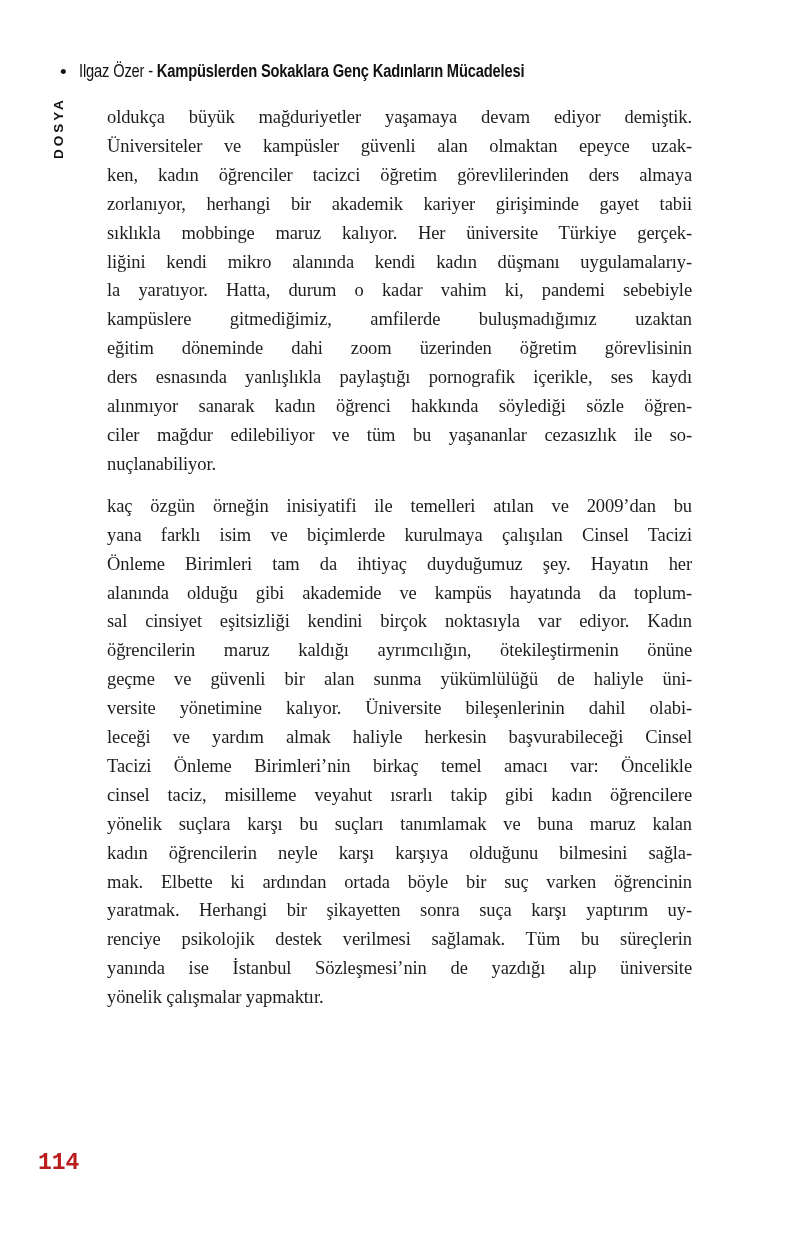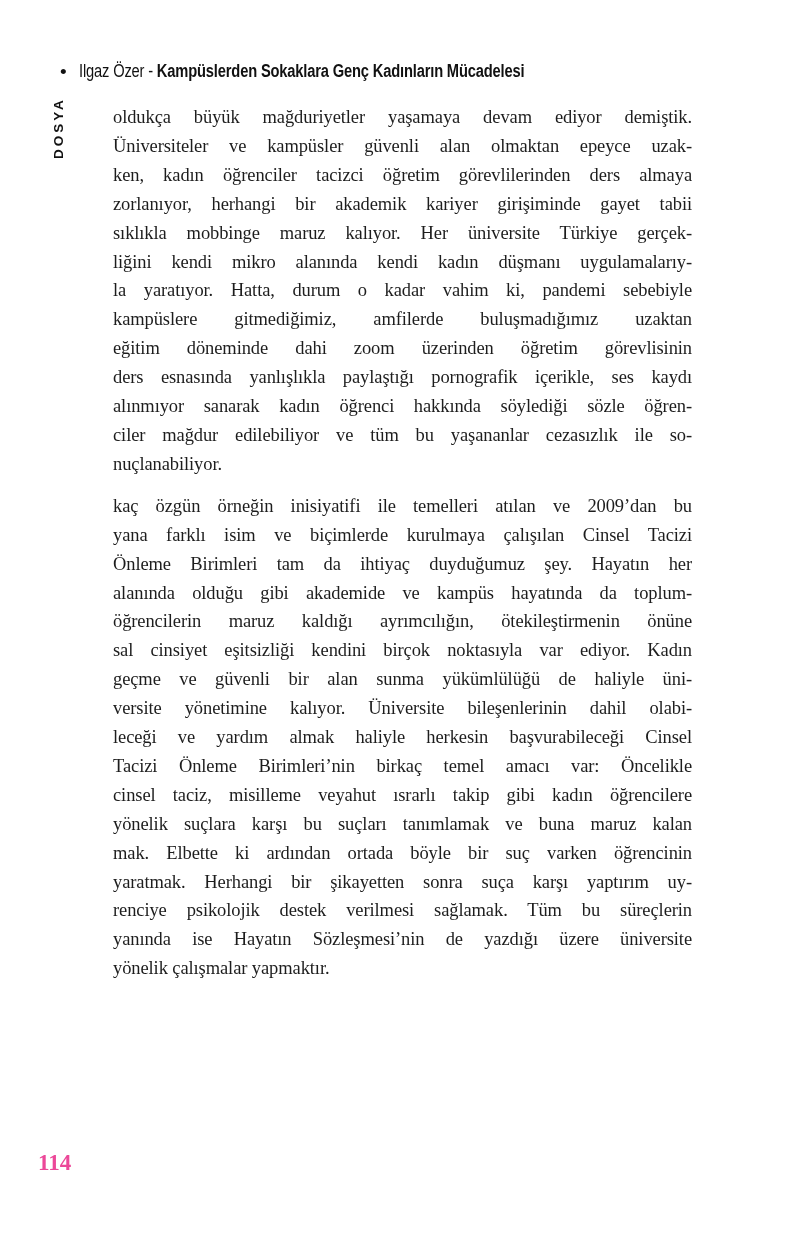--- a/index.html
+++ b/index.html
@@ -60,32 +60,31 @@
     width: 585px;
     font-size: 18.5px;
     line-height: 28.9px;
     letter-spacing: -0.1px;
     color: #1d1d1d;
   }
   .para + .para { margin-top: 13px; }
   .line {
     text-align: justify;
     text-align-last: justify;
-    margin-left: 6px;
   }
   .line.last { text-align-last: left; font-family: Liberation Serif, serif; }
 
   
   .page-number {
     position: absolute;
     left: 38px; top: 1150px;
-    font-family: Liberation Serif, serif;
+    font-family: Liberation Mono, monospace;
     font-weight: 700;
     font-size: 23px;
-    color: #ec4899;
+    color: #b91c1c;
   }
 </style>
 </head>
 <body>
 
 <div>
 
   <div class="page-header">
     <span class="bullet">•</span>
     <span class="header-text"><span class="header-author">Ilgaz Özer - </span><span class="header-title">Kampüslerden Sokaklara Genç Kadınların Mücadelesi</span></span>
@@ -107,31 +106,32 @@
         <div class="line">ders esnasında yanlışlıkla paylaştığı pornografik içerikle, ses kaydı</div>
         <div class="line">alınmıyor sanarak kadın öğrenci hakkında söylediği sözle öğren-</div>
         <div class="line">ciler mağdur edilebiliyor ve tüm bu yaşananlar cezasızlık ile so-</div>
         <div class="line last">nuçlanabiliyor.</div>
       </div>
       <div class="para">
         <div class="line">kaç özgün örneğin inisiyatifi ile temelleri atılan ve 2009’dan bu</div>
         <div class="line">yana farklı isim ve biçimlerde kurulmaya çalışılan Cinsel Tacizi</div>
         <div class="line">Önleme Birimleri tam da ihtiyaç duyduğumuz şey. Hayatın her</div>
         <div class="line">alanında olduğu gibi akademide ve kampüs hayatında da toplum-</div>
+        <div class="line">sal cinsiyet eşitsizliği kendini birçok noktasıyla var ediyor. Kadın</div>
         <div class="line">öğrencilerin maruz kaldığı ayrımcılığın, ötekileştirmenin önüne</div>
-        <div class="line">sal cinsiyet eşitsizliği kendini birçok noktasıyla var ediyor. Kadın</div>
         <div class="line">geçme ve güvenli bir alan sunma yükümlülüğü de haliyle üni-</div>
         <div class="line">versite yönetimine kalıyor. Üniversite bileşenlerinin dahil olabi-</div>
         <div class="line">leceği ve yardım almak haliyle herkesin başvurabileceği Cinsel</div>
         <div class="line">Tacizi Önleme Birimleri’nin birkaç temel amacı var: Öncelikle</div>
         <div class="line">cinsel taciz, misilleme veyahut ısrarlı takip gibi kadın öğrencilere</div>
         <div class="line">yönelik suçlara karşı bu suçları tanımlamak ve buna maruz kalan</div>
+        <div class="line">kadın öğrencilerin neyle karşı karşıya olduğunu bilmesini sağla-</div>
         <div class="line">mak. Elbette ki ardından ortada böyle bir suç varken öğrencinin</div>
         <div class="line">yaratmak. Herhangi bir şikayetten sonra suça karşı yaptırım uy-</div>
         <div class="line">renciye psikolojik destek verilmesi sağlamak. Tüm bu süreçlerin</div>
-        <div class="line">yanında ise Hayatın Sözleşmesi’nin de yazdığı üzere üniversite</div>
+        <div class="line">yanında ise İstanbul Sözleşmesi’nin de yazdığı alıp üniversite</div>
         <div class="line last">yönelik çalışmalar yapmaktır.</div>
       </div>
     </div>
 
   <div class="page-number">114</div>
 
 </div>
 
 </body></html>

